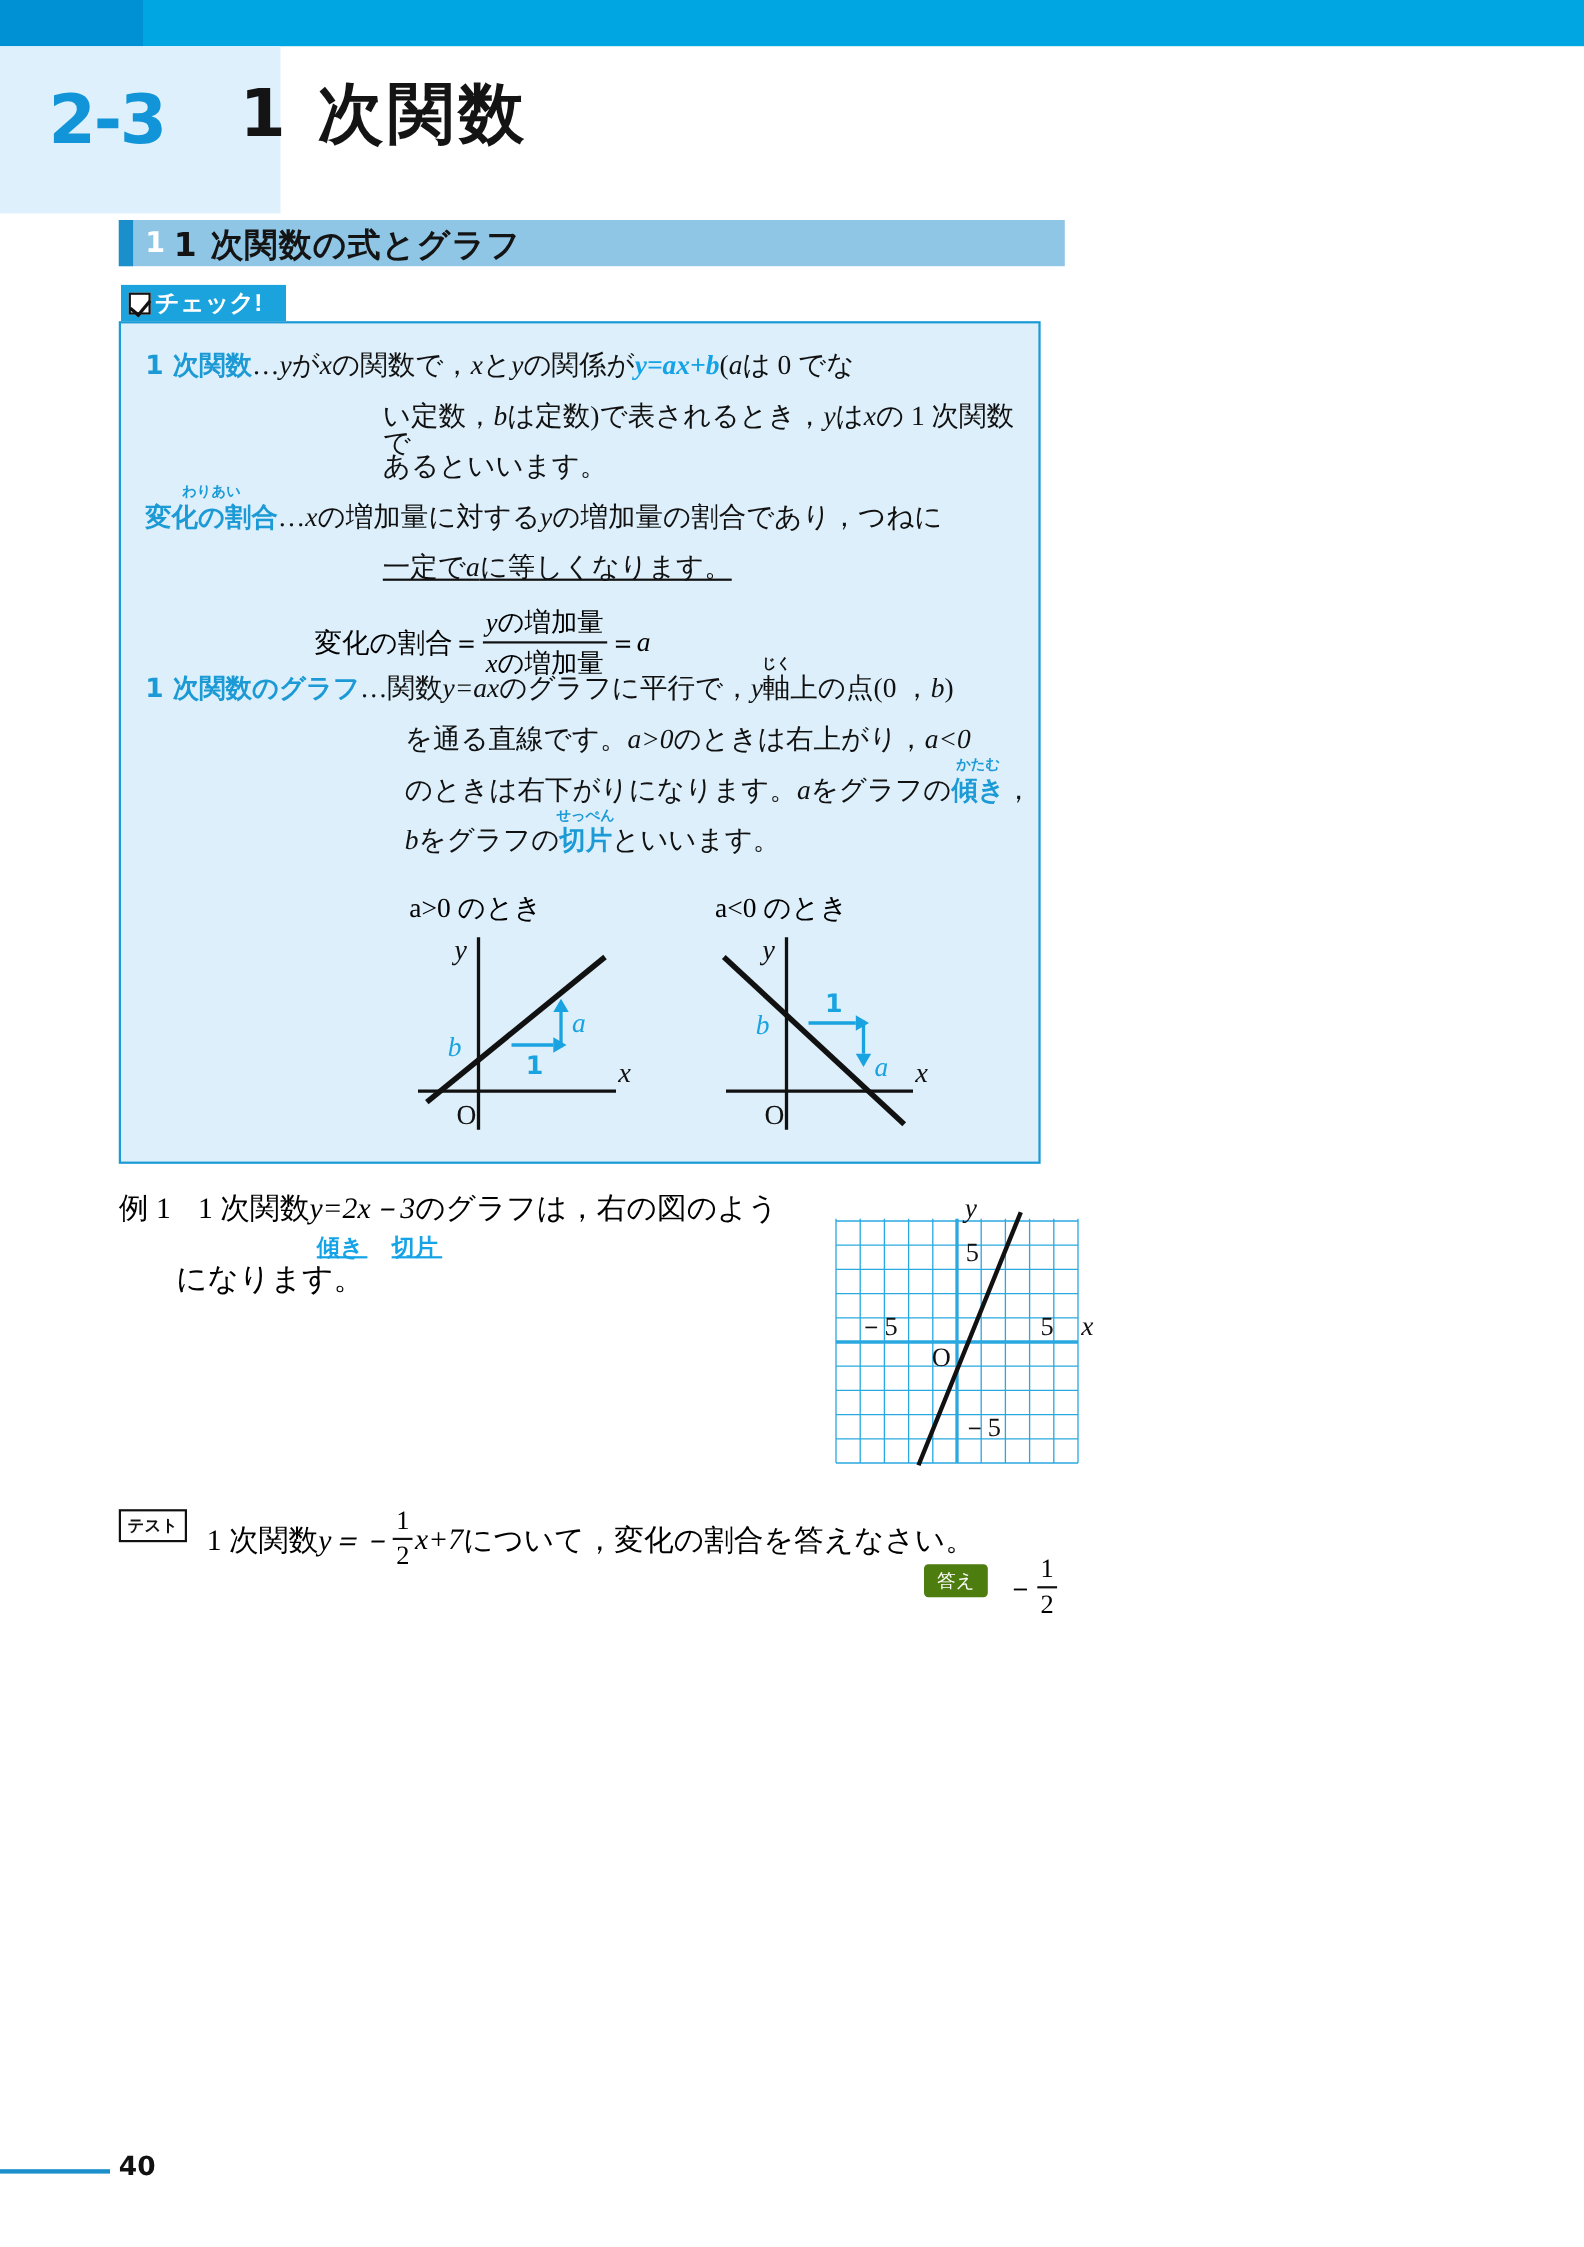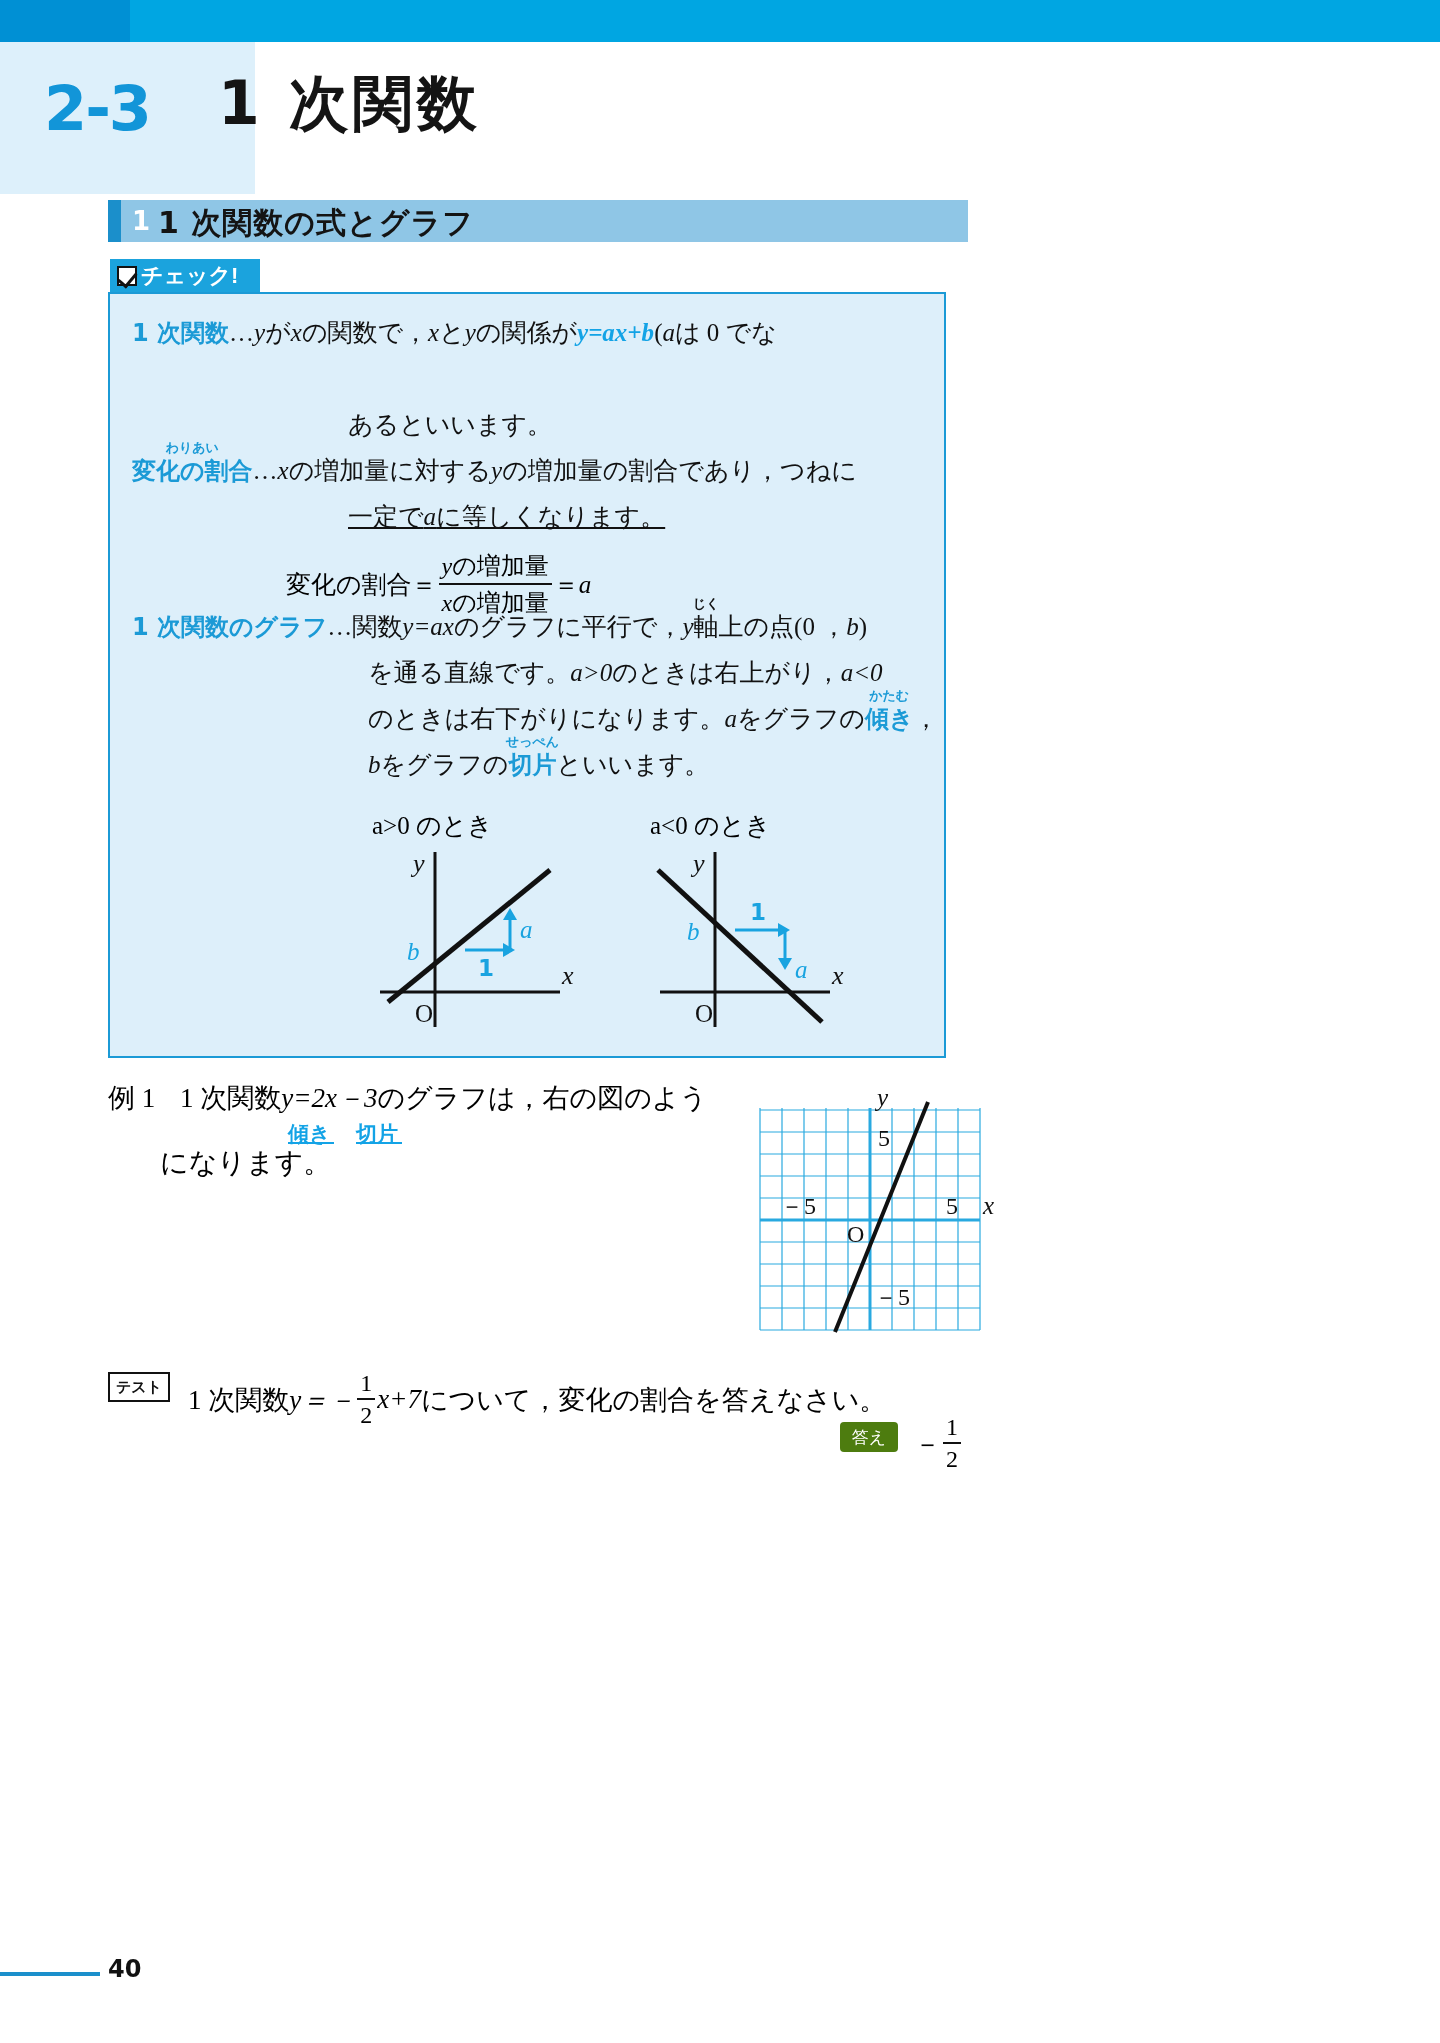--- a/index.html
+++ b/index.html
@@ -198,20 +198,23 @@
 
   <div class="check-badge">
     <span class="check-box"></span>
     <span class="check-label">チェック!</span>
   </div>
 
   <div class="check-box-outer">
 
     <div class="l1 bodytext">
       <span class="term">1 次関数</span><span>…</span><span class="mathi">y</span><span>が</span><span class="mathi">x</span><span>の関数で，</span><span class="mathi">x</span><span>と</span><span class="mathi">y</span><span>の関係が</span><span class="bluebold">y=ax+b</span><span>(</span><span class="mathi">a</span><span>は 0 でな</span>
+    </div>
+    <div class="l2 bodytext">
+      <span>い定数，</span><span class="mathi">b</span><span>は定数)で表されるとき，</span><span class="mathi">y</span><span>は</span><span class="mathi">x</span><span>の 1 次関数で</span>
     </div>
     <div class="l3 bodytext">あるといいます。</div>
 
     <div class="l4 bodytext">
       <span class="ruby-wrap">
         <span class="ruby-txt">わりあい</span>
         <span class="term">変化の割合</span>
       </span><span>…</span><span class="mathi">x</span><span>の増加量に対する</span><span class="mathi">y</span><span>の増加量の割合であり，つねに</span>
     </div>
     <div class="l5 bodytext">

